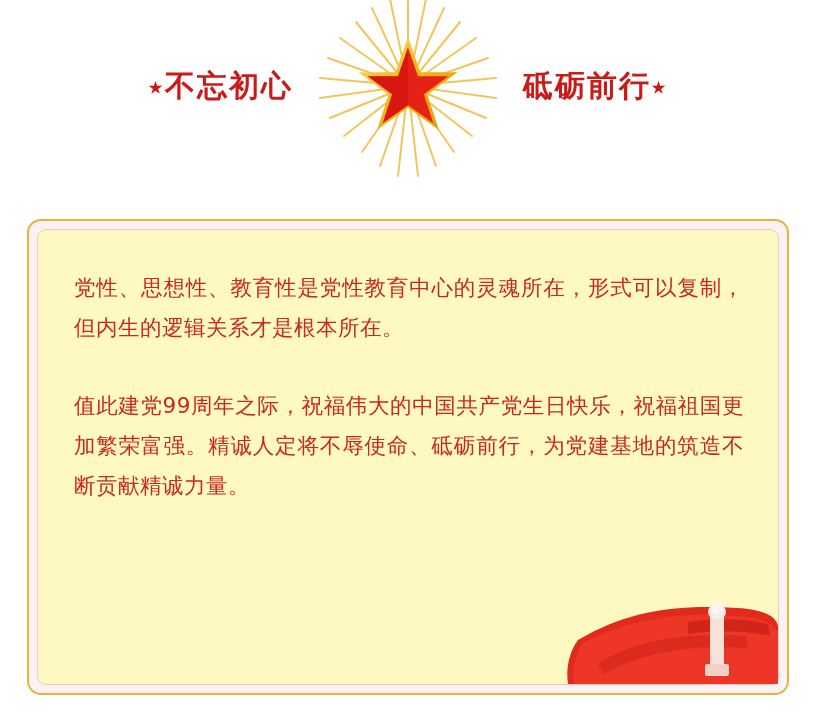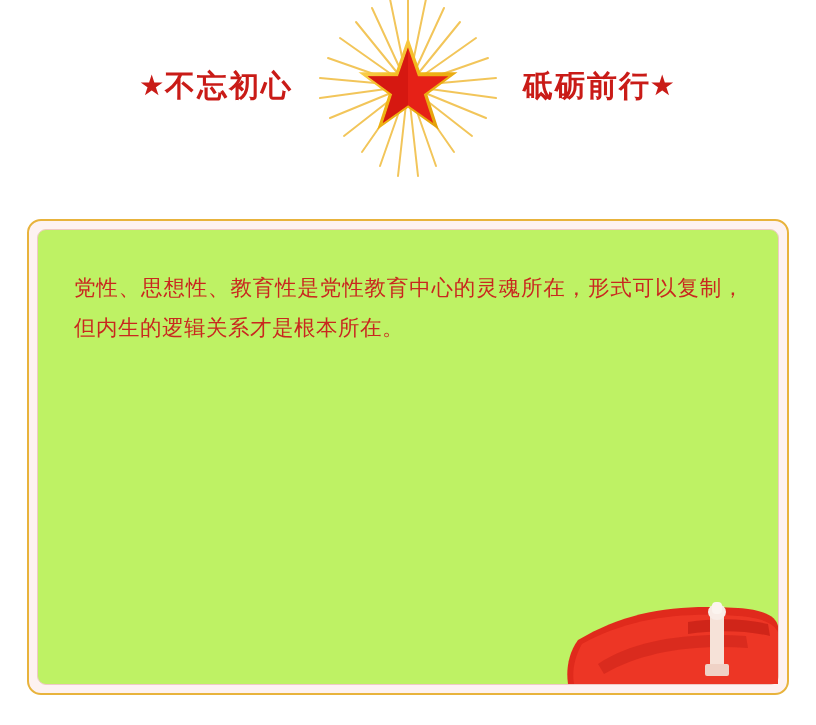--- a/index.html
+++ b/index.html
@@ -40,21 +40,21 @@
     gap: 0px;
     margin-top: -28px;
   }
 
   .slogan {
     font-size: 30px;
     font-weight: bold;
     color: #c91b17;
     letter-spacing: 2px;
     white-space: nowrap;
-    font-family: Liberation Serif, serif;
+    font-family: Liberation Mono, monospace;
   }
 
   .slogan .mini-star {
     color: #c91b17;
     font-size: 25px;
     vertical-align: 2px;
   }
 
   .slogan-left { margin-right: 40px; }
   .slogan-right { margin-left: 40px; }
@@ -101,21 +101,21 @@
   }
 
   .card-inner {
     position: absolute;
     left: 8px;
     top: 8px;
     right: 8px;
     bottom: 8px;
     border: 1px solid #f0c9c5;
     border-radius: 9px;
-    background: #bef264;
+    background: #fef9c3;
     box-sizing: border-box;
   }
 
   .card-text {
     position: absolute;
     left: 36px;
     top: 38px;
     right: 34px;
     font-size: 21.5px;
     line-height: 40px;
@@ -209,20 +209,21 @@
       </div>
 
     </div>
   </div>
 </div>
 
 <div class="card">
   <div class="card-inner">
     <div class="card-text">
       <p>党性、思想性、教育性是党性教育中心的灵魂所在，形式可以复制，但内生的逻辑关系才是根本所在。</p>
+      <p>值此建党99周年之际，祝福伟大的中国共产党生日快乐，祝福祖国更加繁荣富强。精诚人定将不辱使命、砥砺前行，为党建基地的筑造不断贡献精诚力量。</p>
     </div>
 
     <svg class="ribbon" viewBox="0 0 240 110">
       <path d="M40,66 C90,36 140,30 200,34 C230,36 238,44 240,52 L240,110 L30,110 C28,96 30,80 40,66 Z" fill="#e02a1c"></path>
       <path d="M44,70 C92,44 142,38 200,42 C226,44 236,50 240,58 L240,110 L36,110 C34,98 36,84 44,70 Z" fill="#f03a28" opacity="0.8"></path>
       <path d="M150,48 C176,44 206,44 230,50 L232,62 C206,56 176,56 150,60 Z" fill="#b81710" opacity="0.55"></path>
       <path d="M60,90 C96,66 150,58 208,62 L210,74 C154,70 104,78 66,100 Z" fill="#b81710" opacity="0.35"></path>
 
       <g>
         <rect x="172" y="40" width="14" height="58" rx="3" fill="#f6e2d8"></rect>

